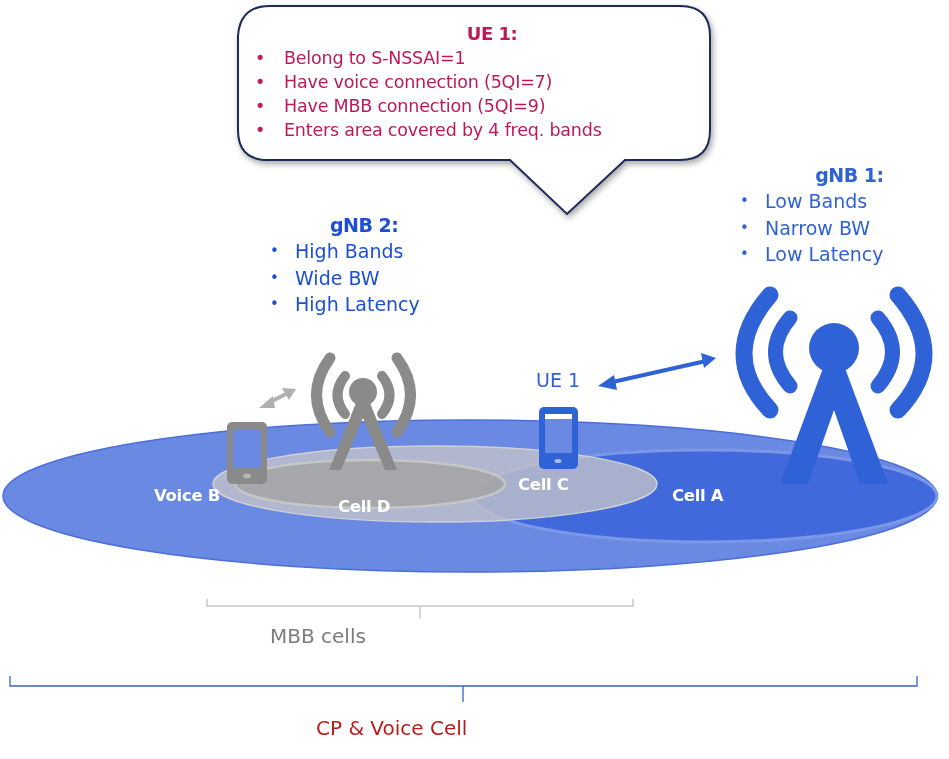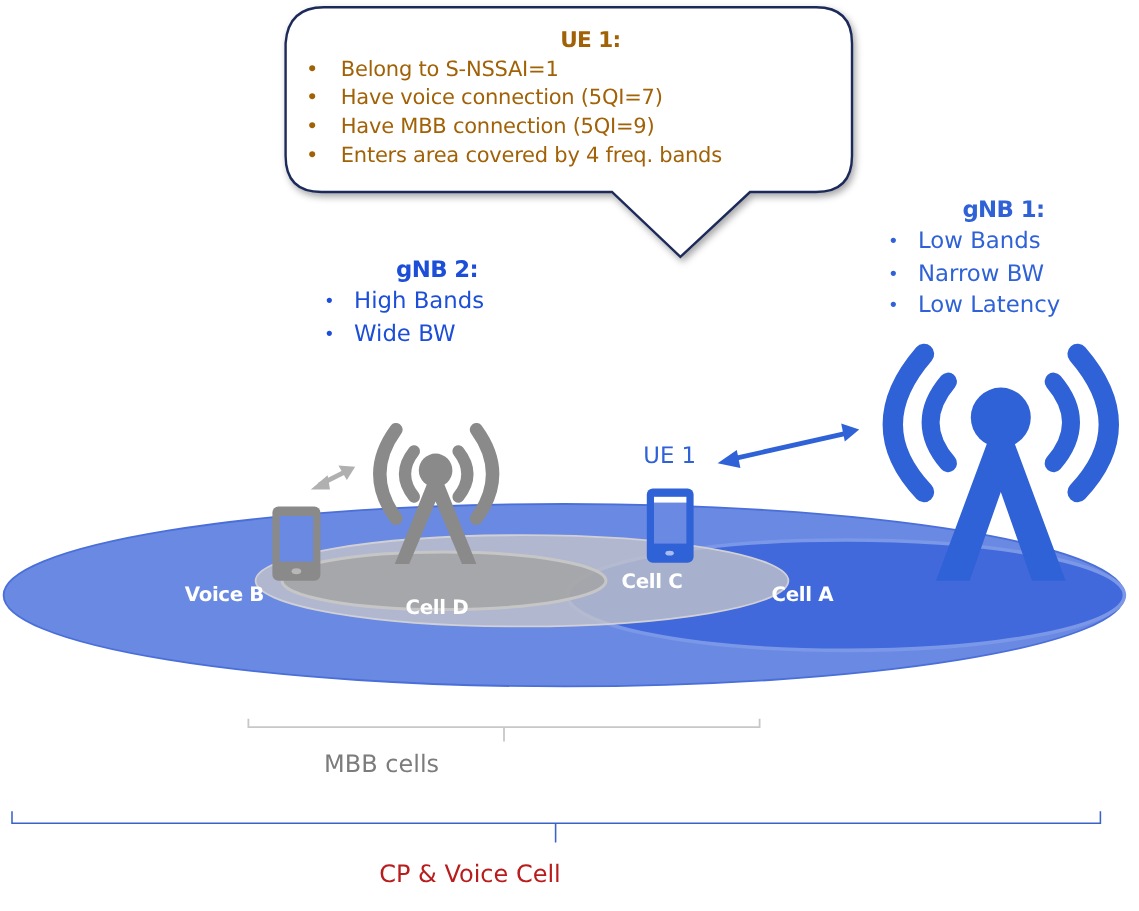--- a/index.html
+++ b/index.html
@@ -1,35 +1,35 @@
 <!DOCTYPE html>
 <html><head>
 <meta charset="utf-8">
 <style>
   html, body { margin: 0; padding: 0; background: #ffffff; }
   body { width: 949px; height: 759px; position: relative; overflow: hidden;
          font-family: "DejaVu Sans", "Liberation Sans", sans-serif; }
   #canvas { position: absolute; left: 0; top: 0; }
 
   
-  .callout-text { position: absolute; left: 252px; top: 22px; width: 440px; color: #a16207; }
+  .callout-text { position: absolute; left: 252px; top: 22px; width: 440px; color: #be185d; }
   .callout-title { text-align: center; font-weight: bold; font-size: 18px; letter-spacing: -0.5px; margin-left: 40px; line-height: 24px; }
   .callout-list { list-style: none; margin: 0; padding: 0; font-size: 17.5px; line-height: 24px; }
   .callout-list li { position: relative; padding-left: 32px; white-space: nowrap; letter-spacing: -0.2px; }
   .callout-list li::before { content: "•"; position: absolute; left: 3px; top: 0; }
 
   
   .gnb { position: absolute; }
   .gnb-title { font-weight: bold; font-size: 19px; letter-spacing: -0.5px; line-height: 26px; }
   .gnb-list { list-style: none; margin: 0; padding: 0; font-size: 19px; line-height: 26.5px; }
   .gnb-list li { position: relative; padding-left: 27px; white-space: nowrap; }
   .gnb-list li::before { content: "•"; position: absolute; left: 2px; top: 0; font-size: 15px; }
 
   #gnb1 { left: 738px; top: 162px; color: #2f62d6; }
-  #gnb1 .gnb-title { margin-left: 64px; }
+  #gnb1 .gnb-title { margin-left: 64px; text-align: right; }
   #gnb2 { left: 268px; top: 212px; color: #1d4ed8; }
   #gnb2 .gnb-title { margin-left: 62px; }
 
   .cell-label { position: absolute; color: #ffffff; font-weight: bold; font-size: 16.5px; letter-spacing: -0.3px; }
   .ue-label { position: absolute; left: 536px; top: 369px; color: #2f62d6; font-size: 19px; }
 
   .brace-label { position: absolute; width: 300px; text-align: left; font-size: 20px; }
   #mbb-label { left: 270px; top: 624px; color: #7c7c7c; }
   #cp-label { left: 316px; top: 716px; color: #b91c1c; }
 </style>
@@ -124,24 +124,25 @@
     <li>Narrow BW</li>
     <li>Low Latency</li>
   </ul>
 </div>
 
 <div class="gnb" id="gnb2">
   <div class="gnb-title">gNB 2:</div>
   <ul class="gnb-list">
     <li>High Bands</li>
     <li>Wide BW</li>
+    <li>High Latency</li>
   </ul>
 </div>
 
 <div class="ue-label">UE 1</div>
 
 <div class="cell-label" style="left:154px; top:486px;">Voice B</div>
 <div class="cell-label" style="left:338px; top:477px;margin-top:20px;">Cell D</div>
 <div class="cell-label" style="left:518px; top:475px;">Cell C</div>
-<div class="cell-label" style="left:643px; top:486px;">Cell A</div>
+<div class="cell-label" style="left:672px; top:486px;">Cell A</div>
 
 <div class="brace-label" id="mbb-label">MBB cells</div>
 <div class="brace-label" id="cp-label">CP &amp; Voice Cell</div>
 
 </body></html>

